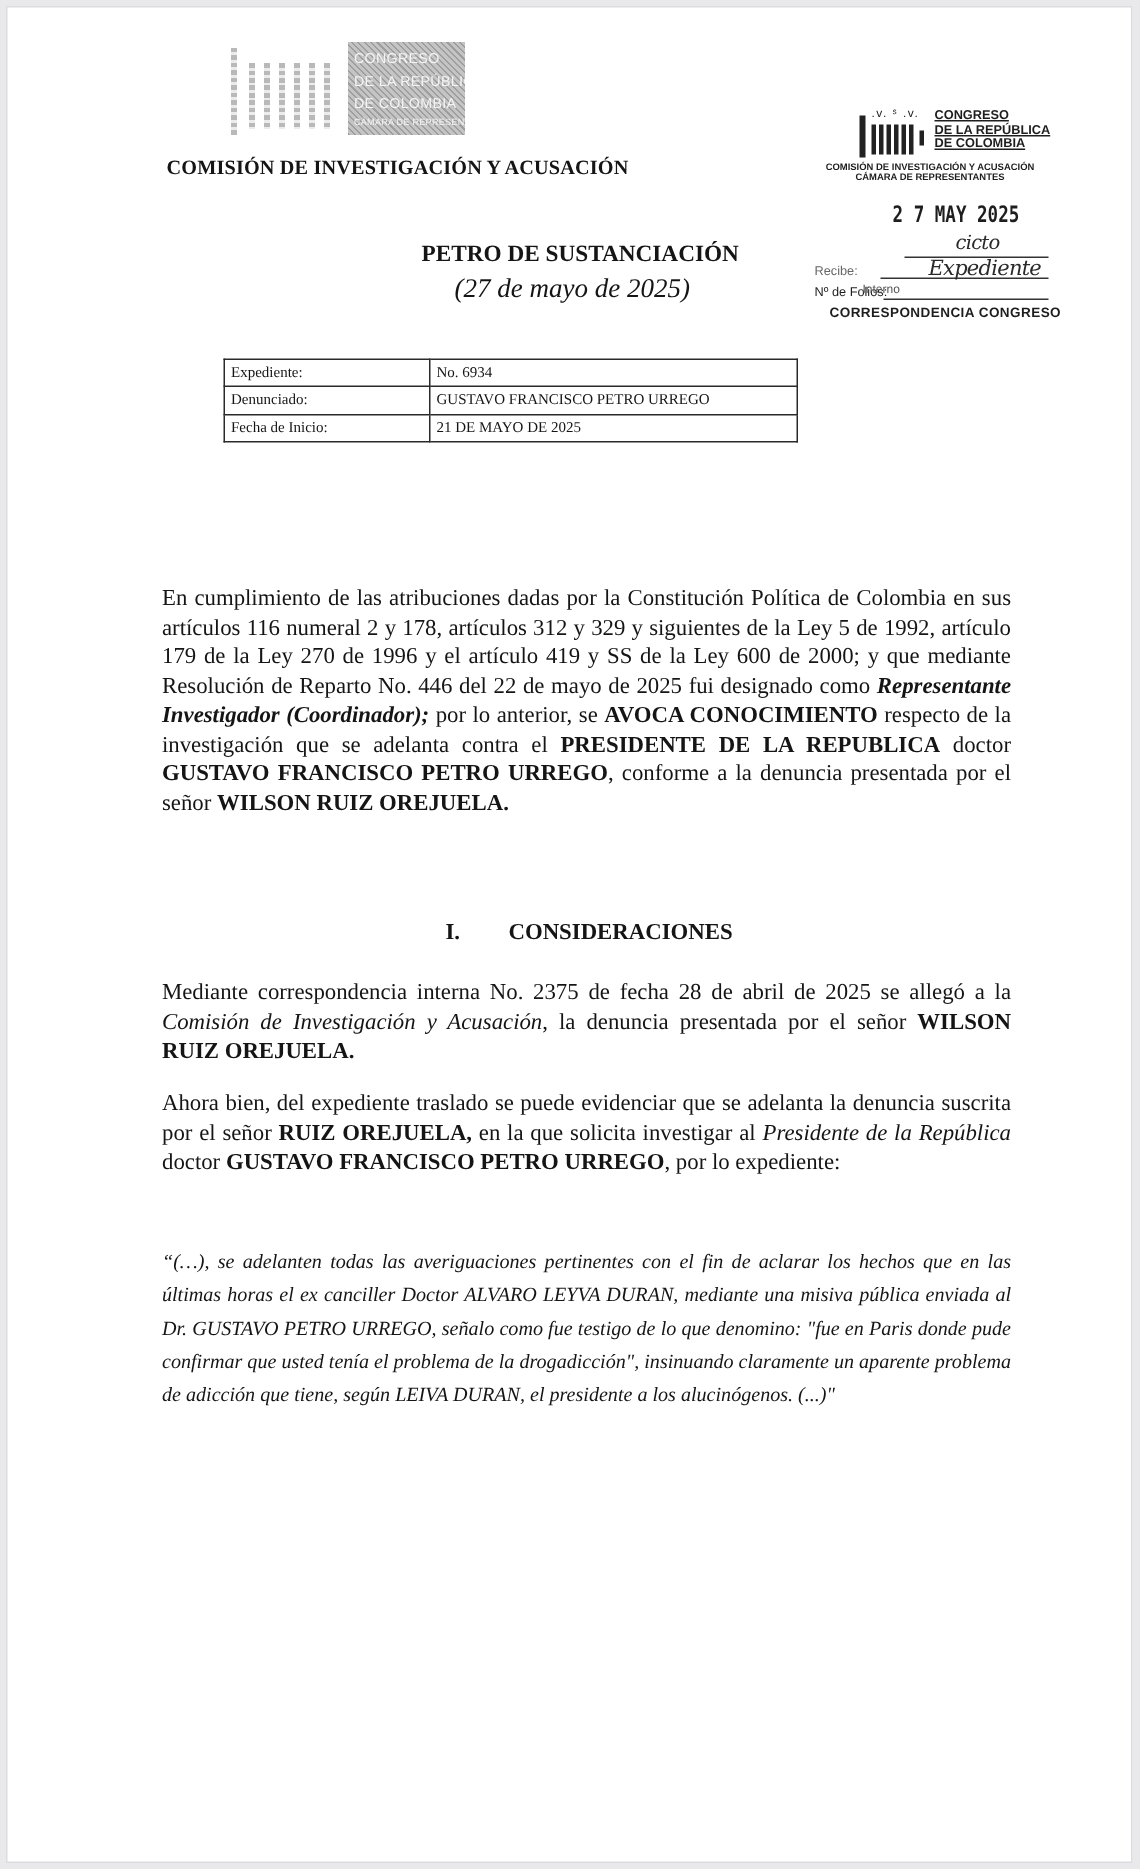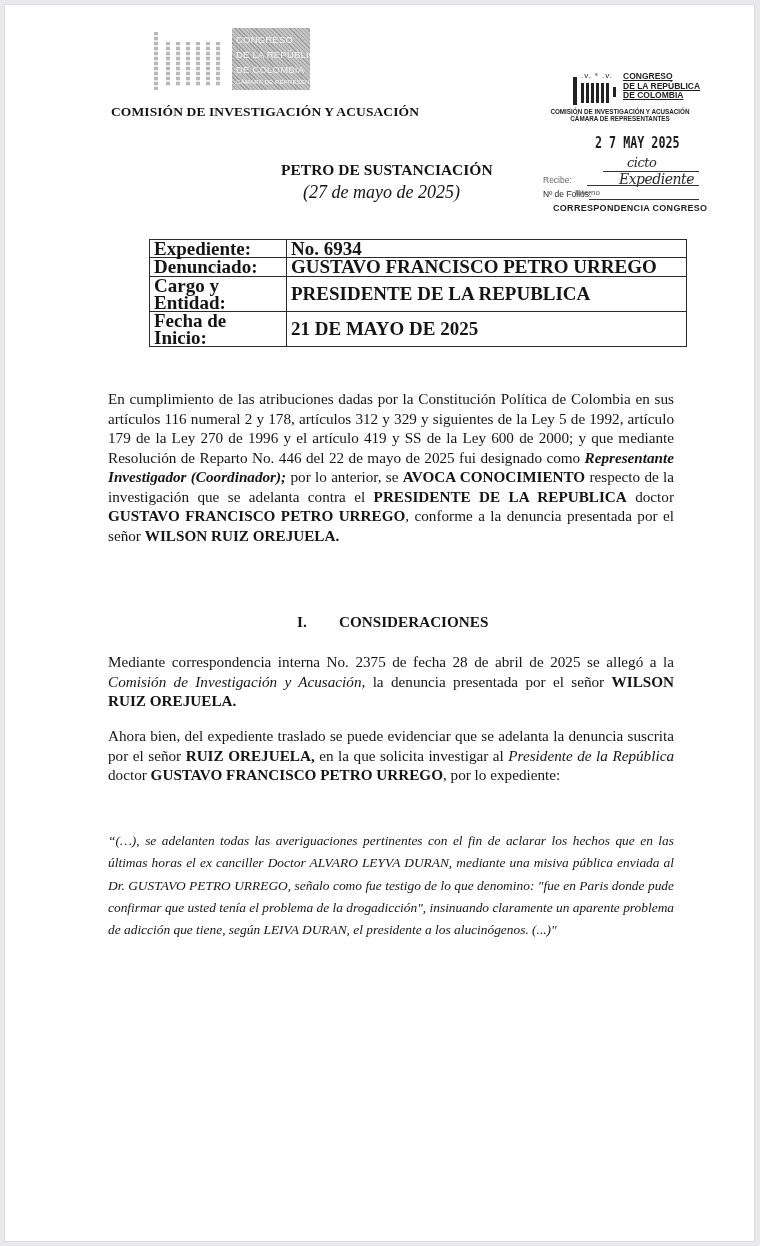--- a/index.html
+++ b/index.html
@@ -52,22 +52,22 @@
   .stamp .row { position:absolute; left:6px; font-size:8.5px; white-space:nowrap; }
   .stamp .line { position:absolute; border-bottom:1px solid #333; }
   .stamp .sign { position:absolute; font-family:"DejaVu Serif",serif; font-style:italic;
     font-size:13px; color:#2a2a2a; letter-spacing:-0.5px; }
   .stamp .recv { position:absolute; left:16px; top:132px; font-size:9px; font-weight:bold; letter-spacing:0.3px; }
 
   .title { position:absolute; left:277px; top:157px; font-size:15.5px; font-weight:bold; }
   .subtitle { position:absolute; left:299px; top:178px; font-size:18px; font-style:italic; }
 
   table.info {
-    position:absolute; left:145px; top:235px; width:538px;
-    border-collapse:collapse; font-size:19px; font-weight:bold;
+    position:absolute; left:145px; top:235px; width:383px;
+    border-collapse:collapse; font-size:10px; font-weight:normal;
   }
   table.info td { border:1px solid #2a2a2a; padding:0 4px; height:17.3px; line-height:17px; }
   table.info td.k { width:128px; }
 
   .para { position:absolute; left:104px; width:566px; font-size:15.2px; line-height:19.5px;
     text-align:justify; }
   .para b { font-weight:bold; }
   .para i { font-style:italic; }
   .heading { position:absolute; left:293px; top:609px; font-size:15.2px; font-weight:bold; }
   .heading span.num { display:inline-block; width:42px; }
@@ -115,21 +115,21 @@
       <div>DE LA REPÚBLICA</div>
       <div>DE COLOMBIA</div>
     </div>
     <div class="com">
       <div>COMISIÓN DE INVESTIGACIÓN Y ACUSACIÓN</div>
       <div>CÁMARA DE REPRESENTANTES</div>
     </div>
     <div class="date">2 7  MAY 2025</div>
     <div class="row" style="top:90px;margin-top:28px;">Nº de Folios:</div>
     <div class="line" style="left:66px;top:100px;width:96px;"></div>
-    <div class="sign" style="left:90px;top:84px;">cicto</div>
+    <div class="sign" style="left:100px;top:84px;">cicto</div>
     <div class="row" style="top:104px;color:#666;">Recibe:</div>
     <div class="line" style="left:50px;top:114px;width:112px;"></div>
     <div class="sign" style="left:82px;top:100px;font-size:14px;">Expediente</div>
     <div class="row" style="left:18px;top:117px;color:#555;font-size:8px;margin-left:20px;">Interno</div>
     <div class="line" style="left:52px;top:128px;width:110px;"></div>
     <div class="recv">CORRESPONDENCIA CONGRESO</div>
   </div>
 
   <div class="title">PETRO DE SUSTANCIACIÓN</div>
   <div class="subtitle">(27 de mayo de 2025)</div>
@@ -138,24 +138,20 @@
     <tbody>
         <tr>
       <td class="k">Expediente:</td>
       <td>No. 6934</td>
     </tr>
     <tr>
       <td class="k">Denunciado:</td>
       <td>GUSTAVO FRANCISCO PETRO URREGO</td>
     </tr>
     <tr>
-      <td class="k">Cargo y Entidad:</td>
-      <td>PRESIDENTE DE LA REPUBLICA</td>
-    </tr>
-    <tr>
       <td class="k">Fecha de Inicio:</td>
       <td>21 DE MAYO DE 2025</td>
     </tr>
   </tbody>
     </table>
 
   <div class="para" style="top:385px;"><span>En cumplimiento de las atribuciones dadas por la Constitución Política de Colombia en sus artículos 116 numeral 2 y 178, artículos 312 y 329 y siguientes de la Ley 5 de 1992, artículo 179 de la Ley 270 de 1996 y el artículo 419 y SS de la Ley 600 de 2000; y que mediante Resolución de Reparto No. 446 del 22 de mayo de 2025 fui designado como </span><b><i>Representante Investigador (Coordinador);</i></b><span> por lo anterior, se </span><b>AVOCA CONOCIMIENTO</b><span> respecto de la investigación que se adelanta contra el </span><b>PRESIDENTE DE LA REPUBLICA</b><span> doctor </span><b>GUSTAVO FRANCISCO PETRO URREGO</b><span>, conforme a la denuncia presentada por el señor </span><b>WILSON RUIZ OREJUELA.</b></div>
 
   <div class="heading"><span class="num">I.</span><span>CONSIDERACIONES</span></div>
 

